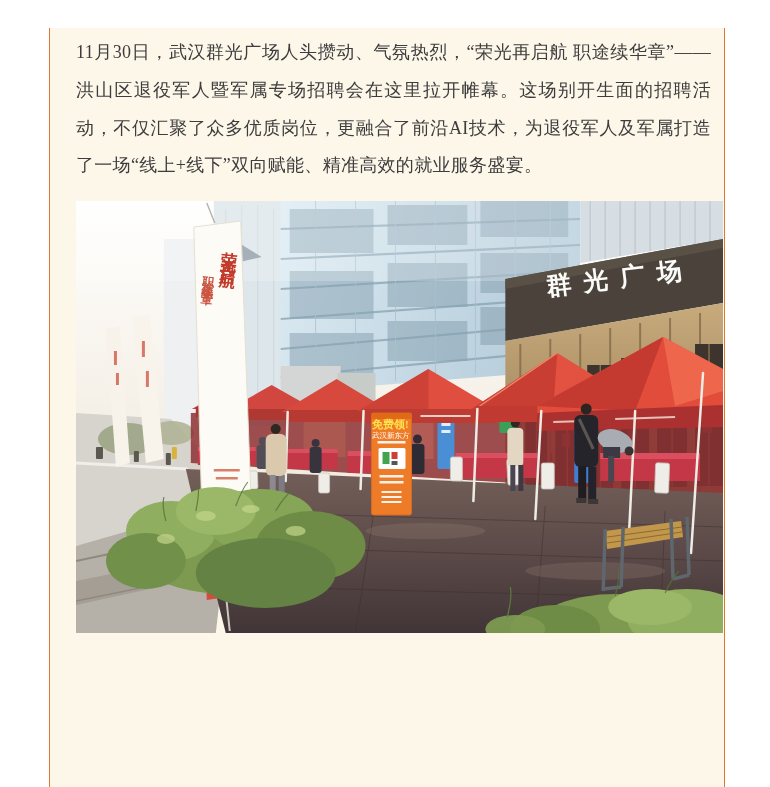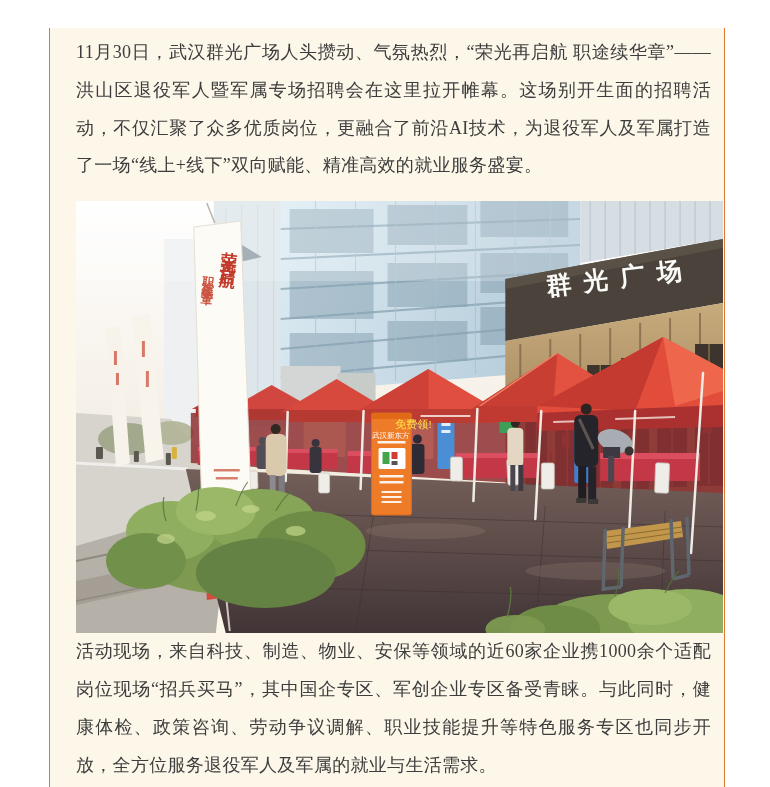--- a/index.html
+++ b/index.html
@@ -15,22 +15,22 @@
   .para-2{margin-top:29px;}
   .ov{position:absolute;white-space:nowrap;pointer-events:none;}
   .ov-mallsign{left:470px;top:60px;font-size:25px;font-weight:600;color:#fbfbfa;
                letter-spacing:12px;transform:rotate(-7deg);text-shadow:0 0 2px rgba(90,80,65,.55);}
   .ov-flag1{left:146px;top:38px;writing-mode:vertical-rl;text-orientation:upright;
             font-size:16px;font-weight:700;color:#c23a2b;letter-spacing:5px;line-height:1;
             transform:rotate(6deg);}
   .ov-flag2{left:127px;top:66px;writing-mode:vertical-rl;text-orientation:upright;
             font-size:12px;font-weight:700;color:#ca5340;letter-spacing:4px;line-height:1;
             transform:rotate(6deg);}
-  .ov-promo-title{left:296px;top:216px;width:60px;text-align:right;font-size:11px;
-                  font-weight:400;color:#ffe14d;}
+  .ov-promo-title{left:296px;top:216px;width:60px;text-align:left;font-size:11px;
+                  font-weight:700;color:#ffe14d;}
   .ov-promo-sub{left:296px;top:230px;width:40px;text-align:left;font-size:7.5px;color:#ffffff;}
 </style>
 </head>
 <body>
 
 <div class="canvas">
   <div class="content">
 
     <p class="para para-1">11月30日，武汉群光广场人头攒动、气氛热烈，“荣光再启航 职途续华章”——洪山区退役军人暨军属专场招聘会在这里拉开帷幕。这场别开生面的招聘活动，不仅汇聚了众多优质岗位，更融合了前沿AI技术，为退役军人及军属打造了一场“线上+线下”双向赋能、精准高效的就业服务盛宴。</p>
 
@@ -434,16 +434,15 @@
         </g>
       </svg>
 
       <div class="ov ov-mallsign">群光广场</div>
       <div class="ov ov-flag1">荣光再启航</div>
       <div class="ov ov-flag2">职途续华章</div>
       <div class="ov ov-promo-title">免费领!</div>
       <div class="ov ov-promo-sub">武汉新东方</div>
     </figure>
 
-    <p class="para para-2">活动现场，来自科技、制造、物业、安保等领域的近60家企业携1000余个适配岗位现场“招兵买马”，其中国企专区、军创企业专区备受青睐。与此同时，健康体检、政策咨询、劳动争议调解、职业技能提升等特色服务专区也同步开放，全方位服务退役军人及军属的就业与生活需求。</p>
 
   </div>
 </div>
 
 </body></html>

